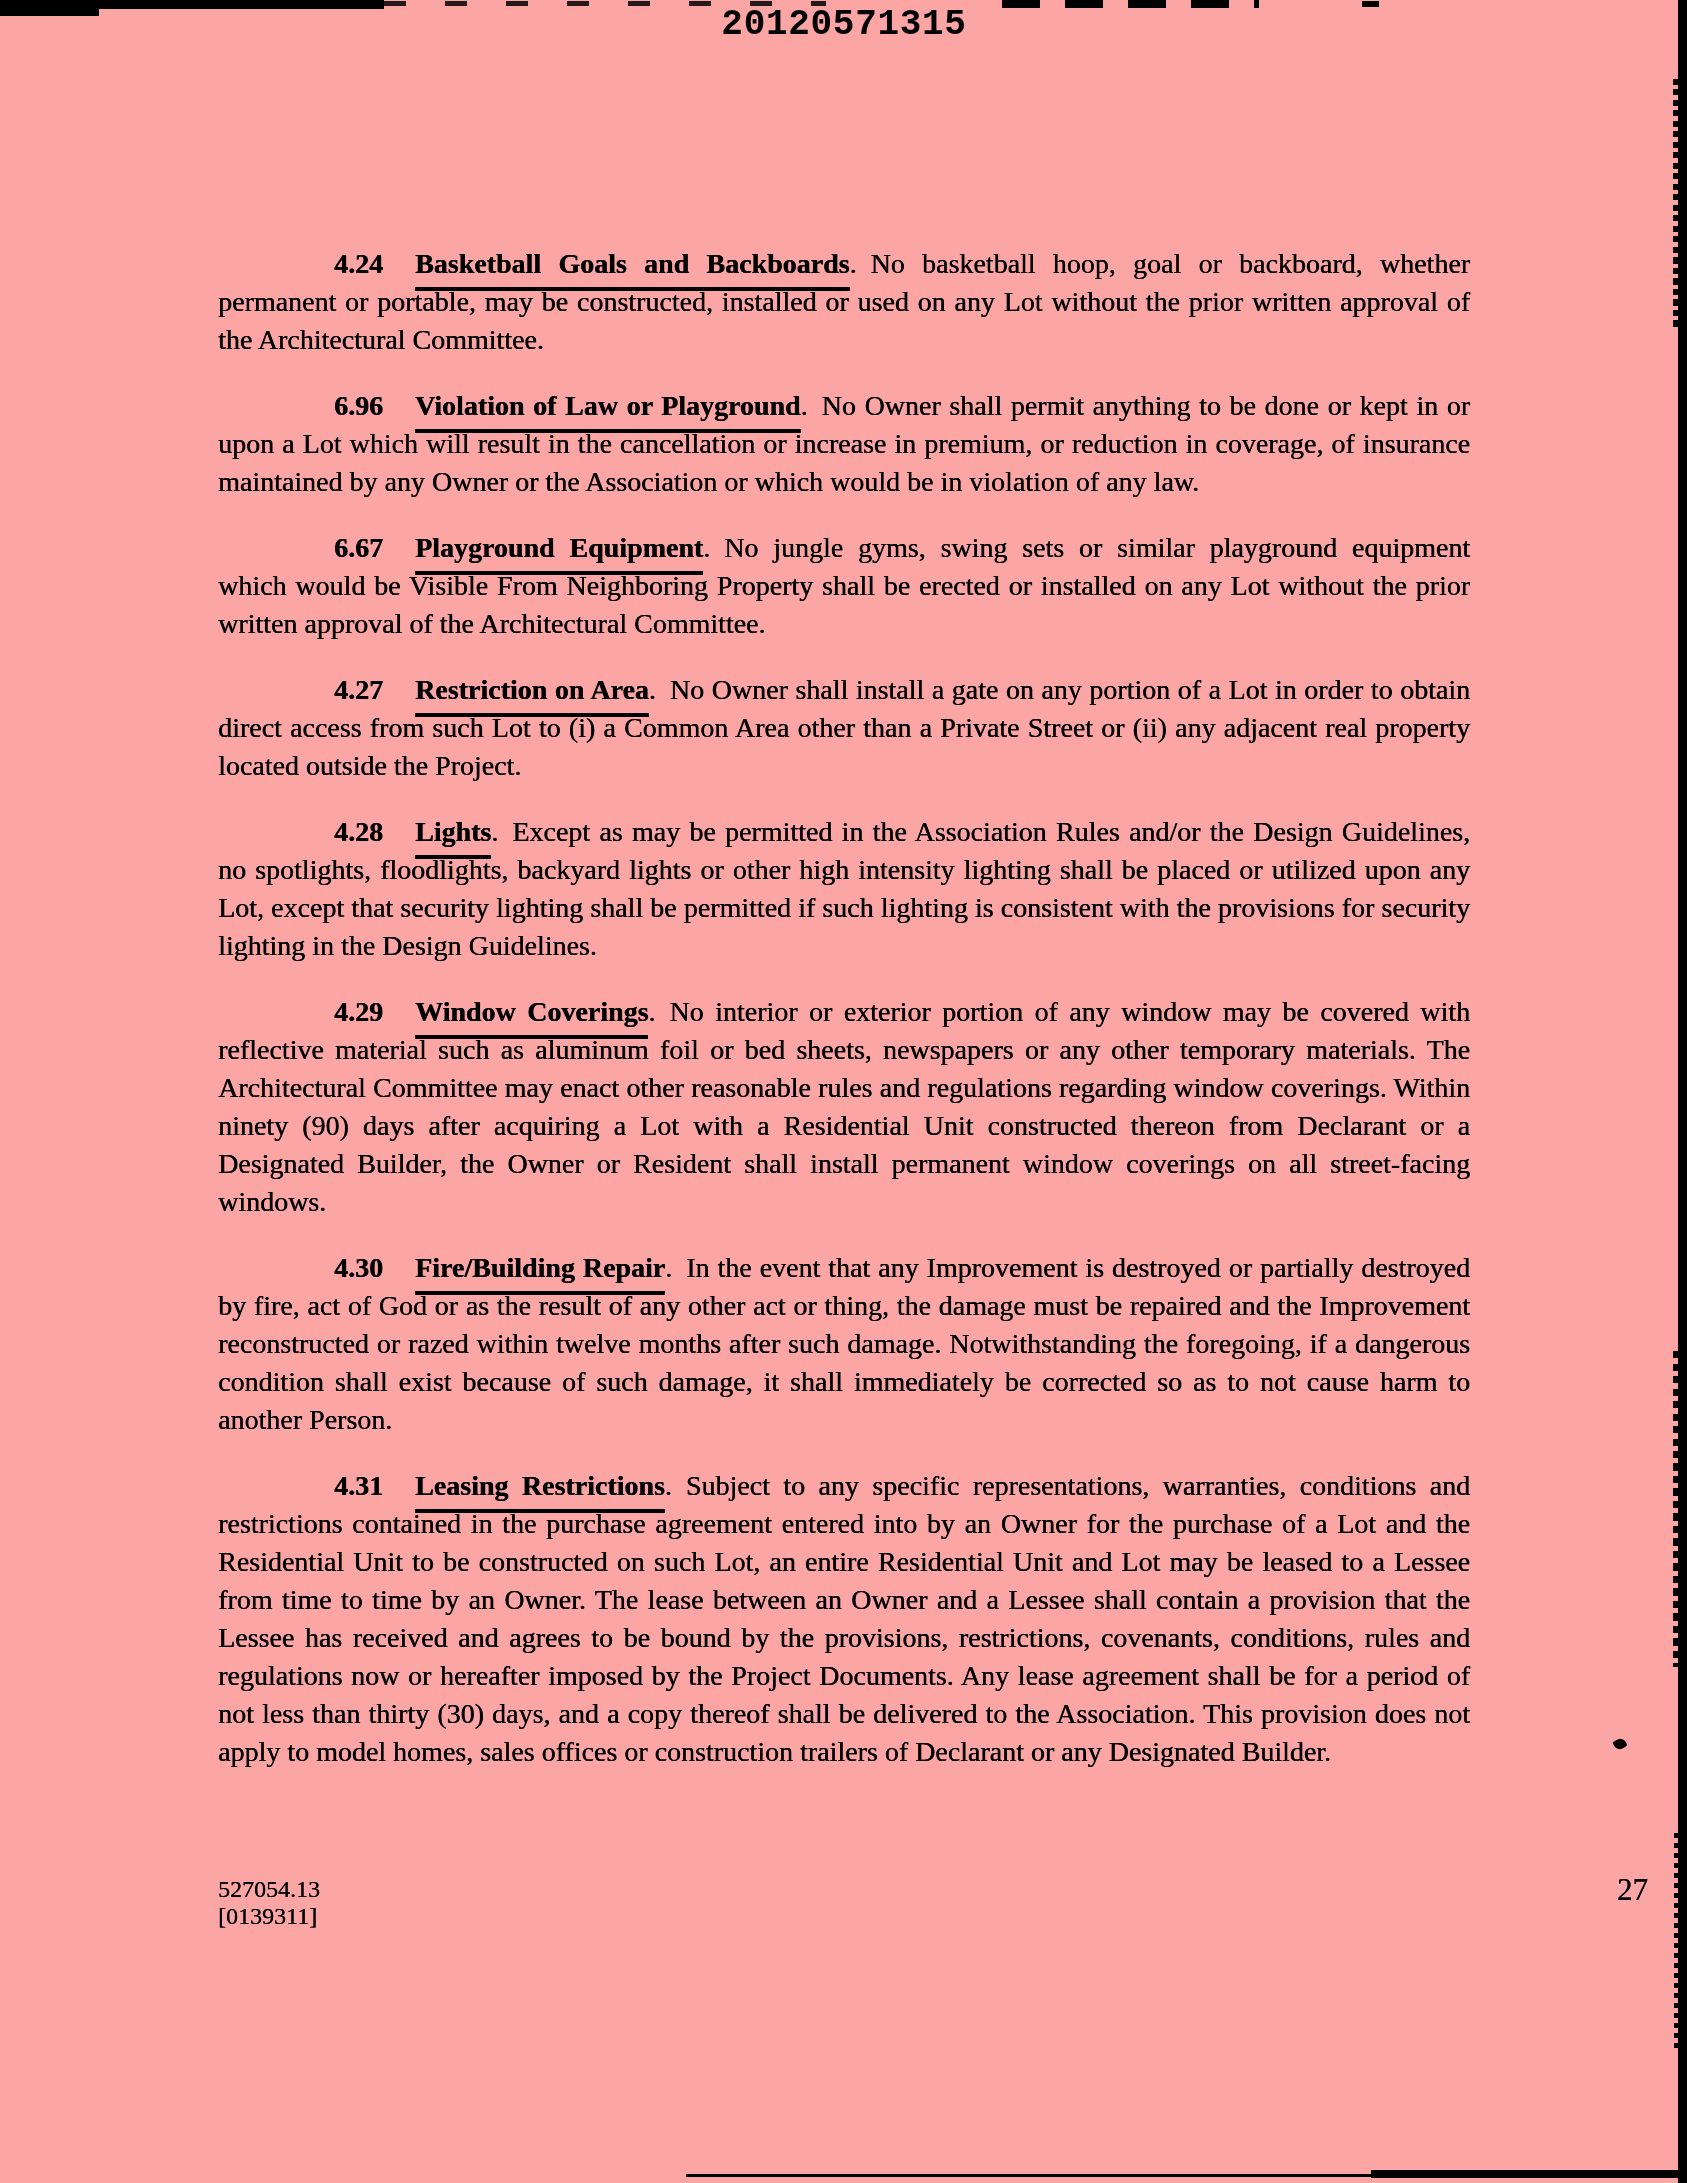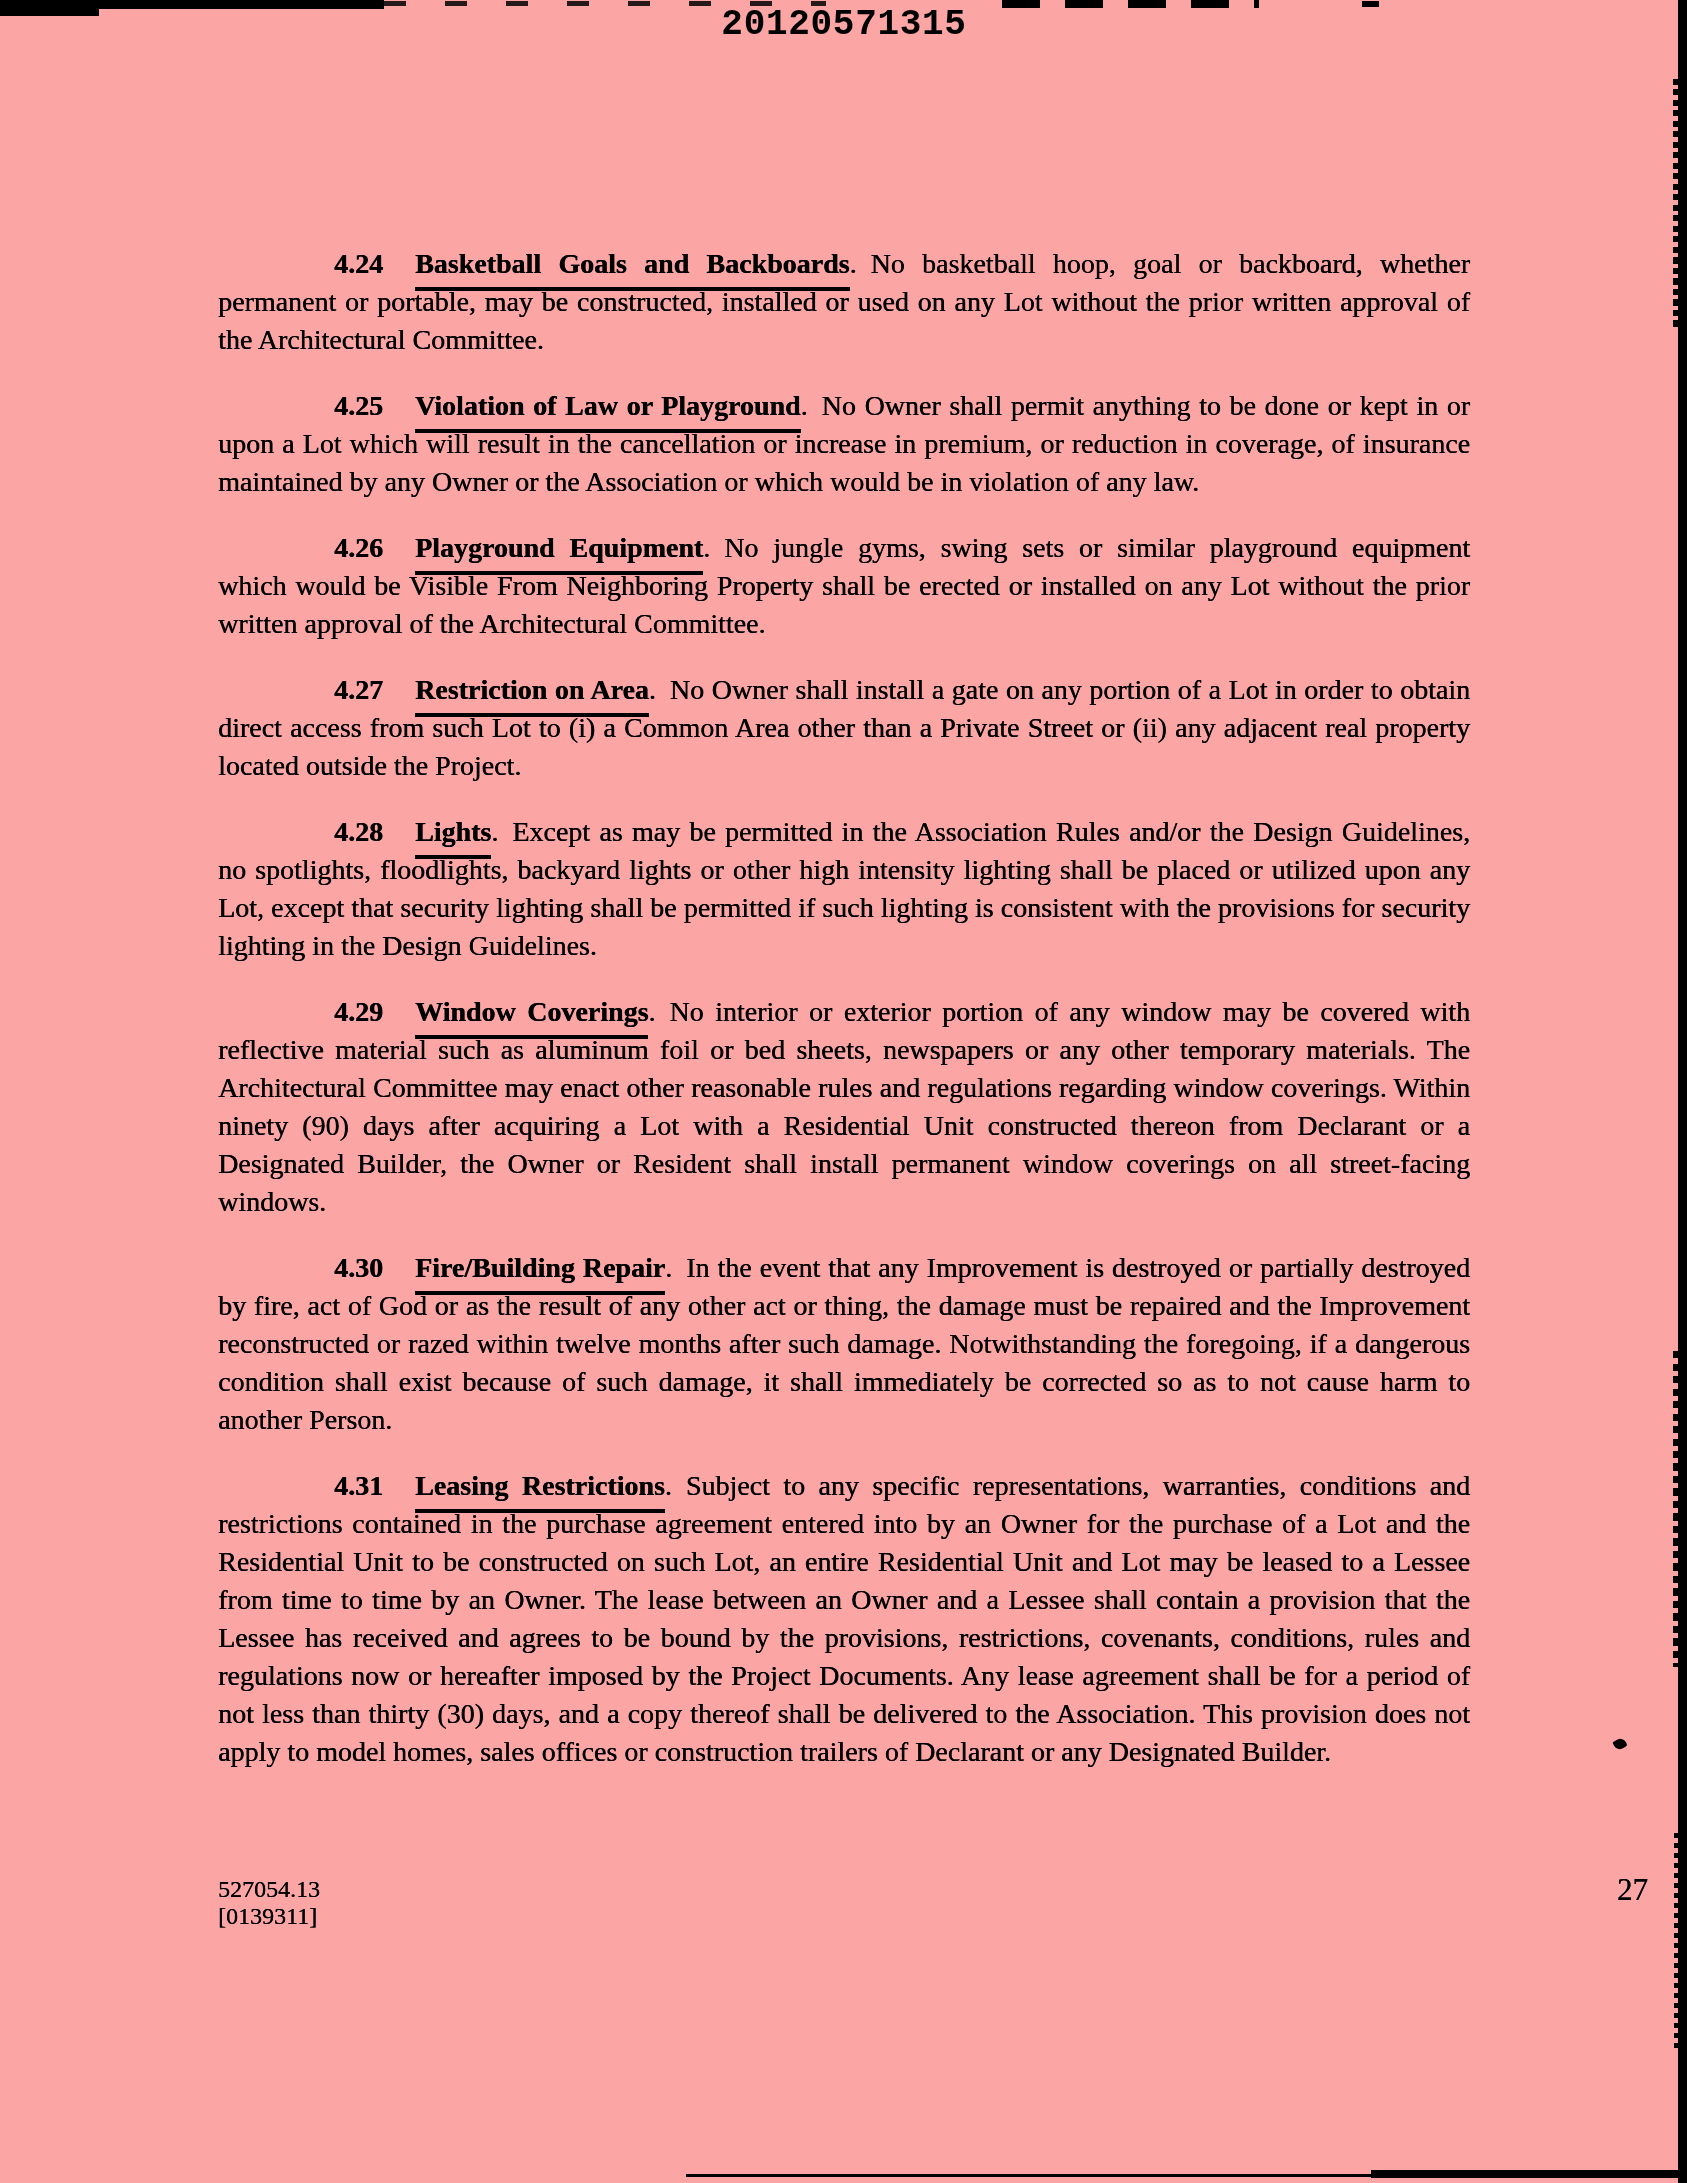--- a/index.html
+++ b/index.html
@@ -115,25 +115,25 @@
 
   <div class="header-number">20120571315</div>
 
   <main class="content">
     <div id="sections">
   <p class="para">
     <span class="num">4.24</span><span class="title">Basketball Goals and Backboards</span><span class="body">. No basketball hoop, goal or backboard, whether permanent or portable, may be constructed, installed or used on any Lot without the prior written approval of the Architectural Committee.</span>
   </p>
 
   <p class="para">
-    <span class="num">4.25</span><span class="title">Violation of Law or Playground</span><span class="body">. No Owner shall permit anything to be done or kept in or upon a Lot which will result in the cancellation or increase in premium, or reduction in coverage, of insurance maintained by any Owner or the Association or which would be in violation of any law.</span>
+    <span class="num">6.96</span><span class="title">Violation of Law or Playground</span><span class="body">. No Owner shall permit anything to be done or kept in or upon a Lot which will result in the cancellation or increase in premium, or reduction in coverage, of insurance maintained by any Owner or the Association or which would be in violation of any law.</span>
   </p>
 
   <p class="para">
-    <span class="num">4.26</span><span class="title">Playground Equipment</span><span class="body">. No jungle gyms, swing sets or similar playground equipment which would be Visible From Neighboring Property shall be erected or installed on any Lot without the prior written approval of the Architectural Committee.</span>
+    <span class="num">6.67</span><span class="title">Playground Equipment</span><span class="body">. No jungle gyms, swing sets or similar playground equipment which would be Visible From Neighboring Property shall be erected or installed on any Lot without the prior written approval of the Architectural Committee.</span>
   </p>
 
   <p class="para">
     <span class="num">4.27</span><span class="title">Restriction on Area</span><span class="body">. No Owner shall install a gate on any portion of a Lot in order to obtain direct access from such Lot to (i) a Common Area other than a Private Street or (ii) any adjacent real property located outside the Project.</span>
   </p>
 
   <p class="para">
     <span class="num">4.28</span><span class="title">Lights</span><span class="body">. Except as may be permitted in the Association Rules and/or the Design Guidelines, no spotlights, floodlights, backyard lights or other high intensity lighting shall be placed or utilized upon any Lot, except that security lighting shall be permitted if such lighting is consistent with the provisions for security lighting in the Design Guidelines.</span>
   </p>
 

